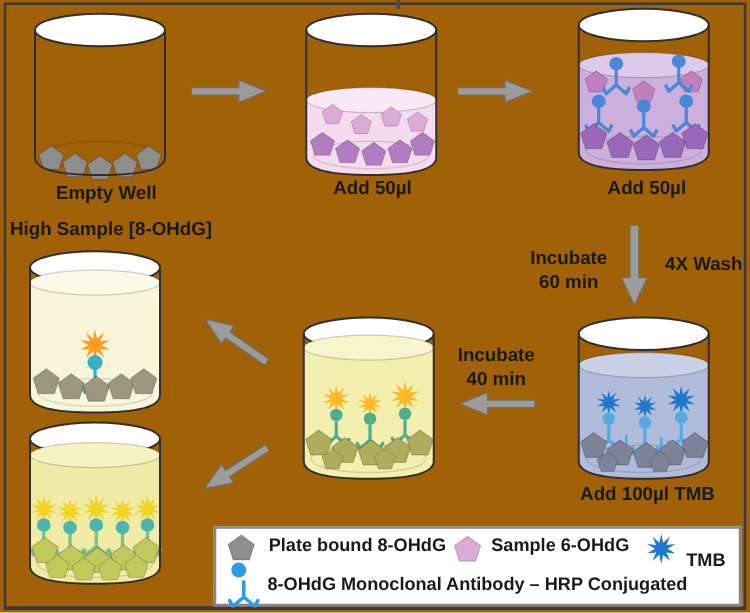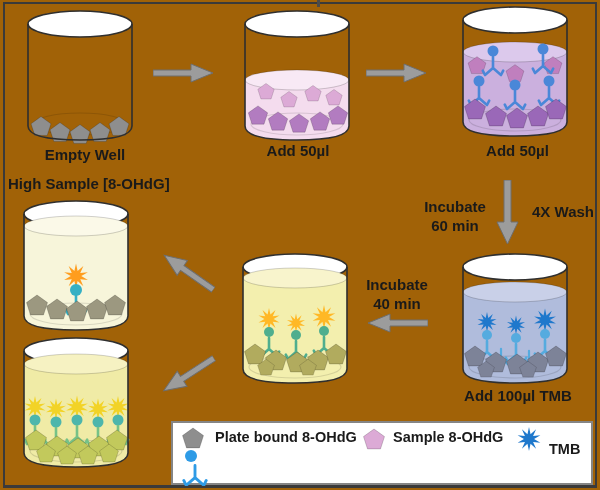--- a/index.html
+++ b/index.html
@@ -286,24 +286,25 @@
   </svg>
 
   <div class="legend">
     <svg class="licon" style="left:7px;top:3px" width="26" height="24" viewBox="0 0 26 24">
       <use href="#pent" class="pent f-pentPlate" transform="translate(13,13)"></use>
     </svg>
     <span class="item-label" style="left:42px;top:6px">Plate bound 8-OHdG</span>
     <svg class="licon" style="left:188px;top:4px" width="26" height="24" viewBox="0 0 26 24">
       <use href="#pent" class="pent f-pentSampleLight" transform="translate(13,13)"></use>
     </svg>
-    <span class="item-label" style="left:220px;top:6px">Sample 8-OHdG</span>
+    <span class="item-label" style="left:220px;top:6px">Sample 6-OHdG</span>
     <svg class="licon" style="left:342px;top:2px" width="28" height="28" viewBox="0 0 28 28">
       <use href="#star" class="f-starBlue" transform="translate(14,14) scale(1.2)"></use>
     </svg>
     <span class="item-label" style="left:376px;top:18px">TMB</span>
     <svg class="licon" style="left:6px;top:25px" width="32" height="38" viewBox="0 0 32 38">
       <circle class="f-abLegend" cx="12" cy="8" r="6"></circle>
       <use href="#ab" class="s-abLegend" transform="translate(16,23) scale(1.1)"></use>
     </svg>
+    <span class="item-label" style="left:41px;top:37px">8-OHdG Monoclonal Antibody – HRP Conjugated</span>
   </div>
 
 </div>
 
 </body></html>

